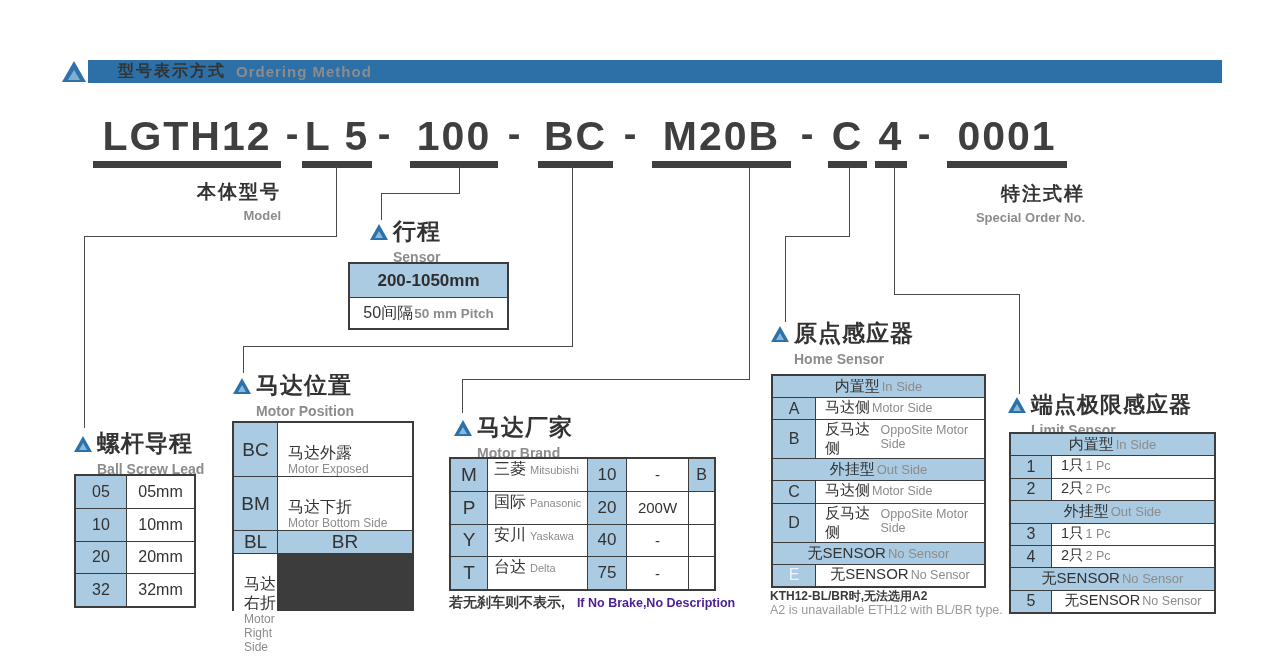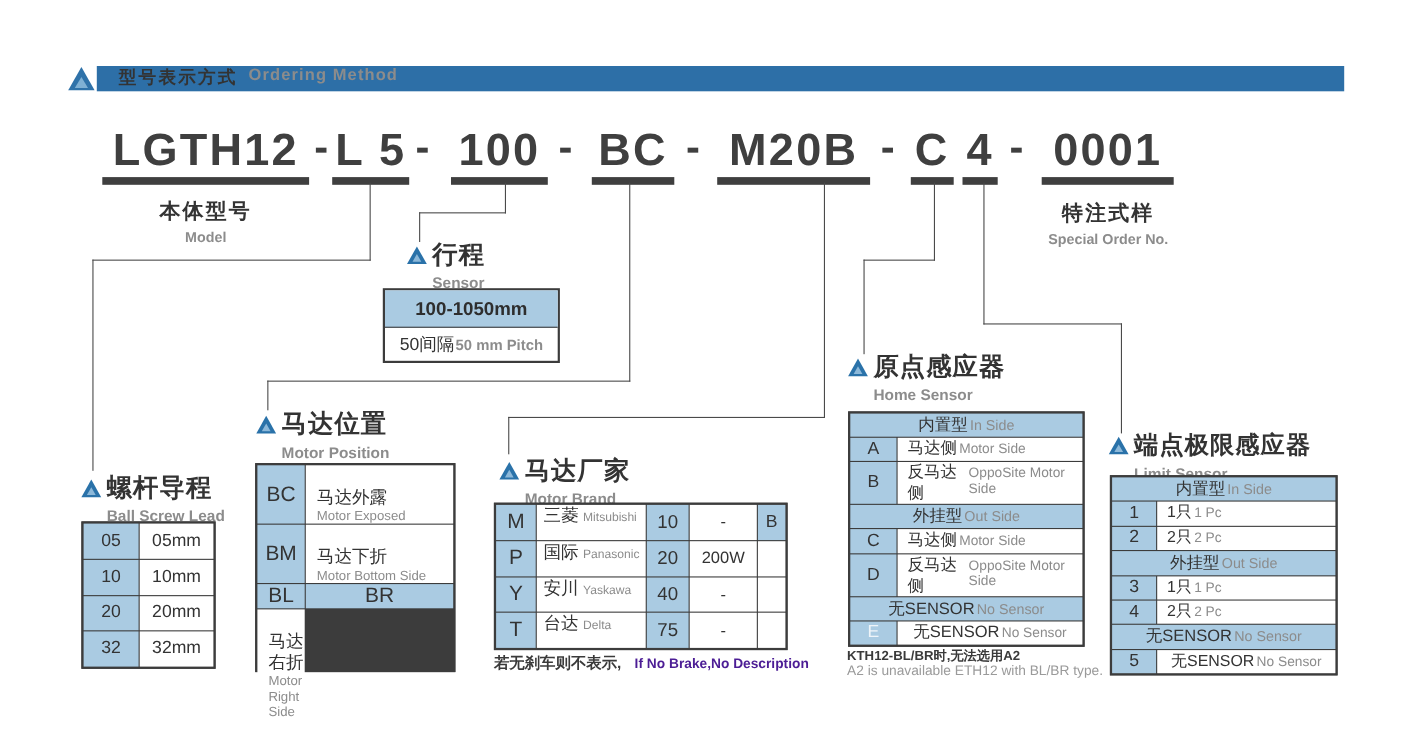--- a/index.html
+++ b/index.html
@@ -7,40 +7,40 @@
        font-family:"Liberation Sans","DejaVu Sans",sans-serif;}
 
   
   .hdr-tri{position:absolute;left:62px;top:61px;width:0;height:0;
     border-left:12px solid transparent;border-right:12px solid transparent;
     border-bottom:21px solid #2f72a9;}
   .hdr-tri::after{content:"";position:absolute;left:-6px;top:9px;width:0;height:0;
     border-left:6px solid transparent;border-right:6px solid transparent;
     border-bottom:10px solid #7fb0d4;}
   .hdr-bar{position:absolute;left:88px;top:60px;width:1134px;height:23px;
-    background:#2d6fa7;color:#fff;display:flex;align-items:flex-start;
-    padding-left:20px;box-sizing:border-box;gap:10px;}
+    background:#2d6fa7;color:#fff;display:flex;align-items:center;
+    padding-left:30px;box-sizing:border-box;gap:10px;}
   .hdr-bar .zh{font-size:16px;font-weight:bold;letter-spacing:2px;}
   .hdr-bar .en{font-size:15px;font-weight:bold;letter-spacing:1px;}
 
   
   .seg{position:absolute;top:112px;height:49px;line-height:48px;text-align:center;
     font-size:41px;font-weight:bold;color:#3f3f3f;letter-spacing:2px;
     border-bottom:7px solid #3f3f3f;}
   .dash{position:absolute;top:110px;height:48px;line-height:48px;text-align:center;
     font-size:38px;font-weight:bold;color:#3f3f3f;}
   .s0{left:93px;width:188px;} .s1{left:302px;width:70px;}
   .s2{left:410px;width:88px;} .s3{left:538px;width:75px;}
   .s4{left:652px;width:139px;} .s5{left:828px;width:39px;}
   .s6{left:875px;width:32px;} .s7{left:947px;width:120px;}
   .d1{left:282px;width:20px;} .d2{left:374px;width:20px;}
   .d3{left:502px;width:24px;} .d4{left:618px;width:24px;}
   .d5{left:795px;width:24px;} .d6{left:912px;width:24px;}
 
-  .code-label{position:absolute;text-align:center;color:#2a72a8;}
+  .code-label{position:absolute;text-align:right;color:#2a72a8;}
   .code-label .zh{display:block;font-size:19px;font-weight:bold;letter-spacing:2px;}
   .code-label .en{display:block;font-size:13px;font-weight:bold;margin-top:3px;}
   .lbl-model{left:93px;top:179px;width:188px;}
   .lbl-special{left:930px;top:181px;width:155px;}
 
   
   .ln{position:absolute;background:#4a4a4a;}
 
   
   .sec{position:absolute;color:#2a72a8;}
@@ -207,21 +207,21 @@
 </div>
 <div class="sec" style="left:1008px;top:390px;">
   <div class="row">
       <span class="tri"></span>
     <span class="zh" style="font-size:22px;">端点极限感应器</span>
     </div>
   <span class="en">Limit Sensor</span>
 </div>
 
 <div id="stroke-box">
-  <div class="top">100-1050mm</div>
+  <div class="top">200-1050mm</div>
   <div class="bot">
     <span class="zh">50间隔</span>
     <span class="en">50 mm Pitch</span>
   </div>
 </div>
 
 <div id="tbl-bsl" class="tbl">
     <div class="cell c-blue">05</div>
     <div class="cell">05mm</div>
     <div class="cell c-blue">10</div>

